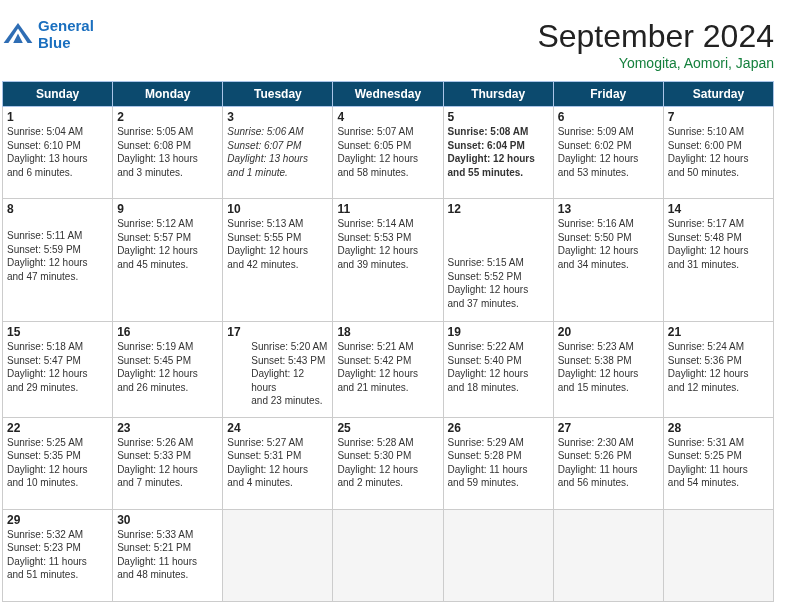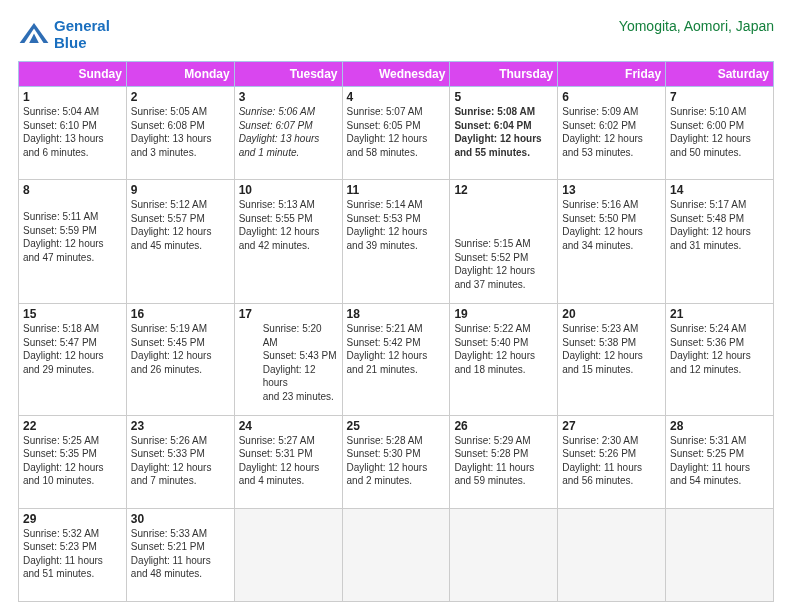--- a/index.html
+++ b/index.html
@@ -6,21 +6,21 @@
     body {
       font-family: Arial, sans-serif;
       background: #fff;
       width: 792px;
       height: 612px;
       overflow: hidden;
     }
     .page {
       width: 792px;
       height: 612px;
-      padding: 18px 18px 10px 18px;
+      padding: 18px 18px 10px 2px;
       display: flex;
       flex-direction: column;
     }
     .header {
       display: flex;
       justify-content: space-between;
       align-items: flex-start;
       margin-bottom: 10px;
     }
     .logo {
@@ -52,26 +52,26 @@
     .location {
       font-size: 14px;
       color: #15803d;
     }
     .calendar-table {
       width: 100%;
       border-collapse: collapse;
       flex: 1;
     }
     .calendar-table th {
-      background-color: #d946ef;
+      background-color: #0c4a6e;
       color: #fff;
       font-size: 12px;
       font-weight: bold;
       padding: 5px 4px;
-      text-align: right;
+      text-align: center;
       border: 1px solid #aac4e8;
     }
     .calendar-table td {
       vertical-align: top;
       border: 1px solid #ccc;
       padding: 3px 4px;
       font-size: 9.5px;
       color: #333;
       width: calc(100% / 7);
       height: 86px;
@@ -102,20 +102,21 @@
         <polygon points="20,5 38,30 2,30" fill="#2e6db4"></polygon>
         <polygon points="20,12 32,30 8,30" fill="#fff"></polygon>
         <polygon points="20,18 26,30 14,30" fill="#2e6db4"></polygon>
       </svg>
       <div class="logo-text">
         <span>General</span><br>
         <span style="color:#1a6fbf">Blue</span>
       </div>
     </div>
     <div class="title-block">
+      <div class="month-title">September 2024</div>
       <div class="location">Yomogita, Aomori, Japan</div>
     </div>
   </div>
 
   <table class="calendar-table">
     <thead>
       <tr>
       <th>Sunday</th>
           <th>Monday</th>
           <th>Tuesday</th>

